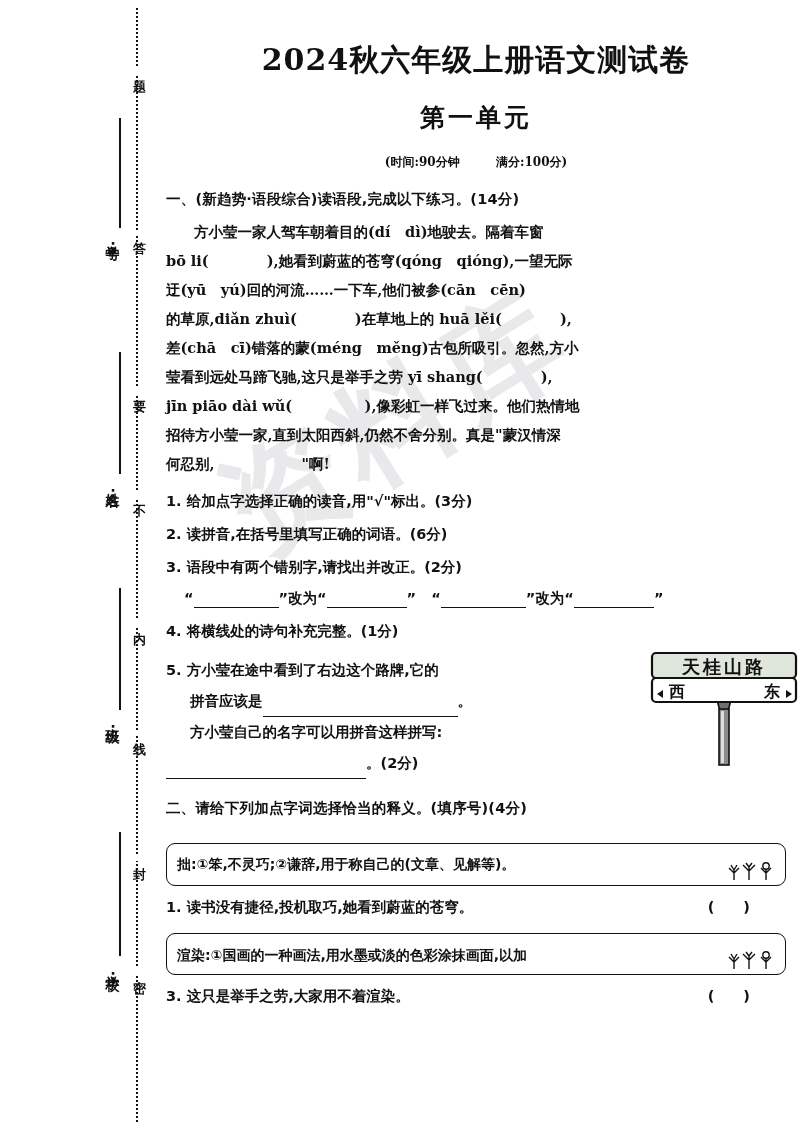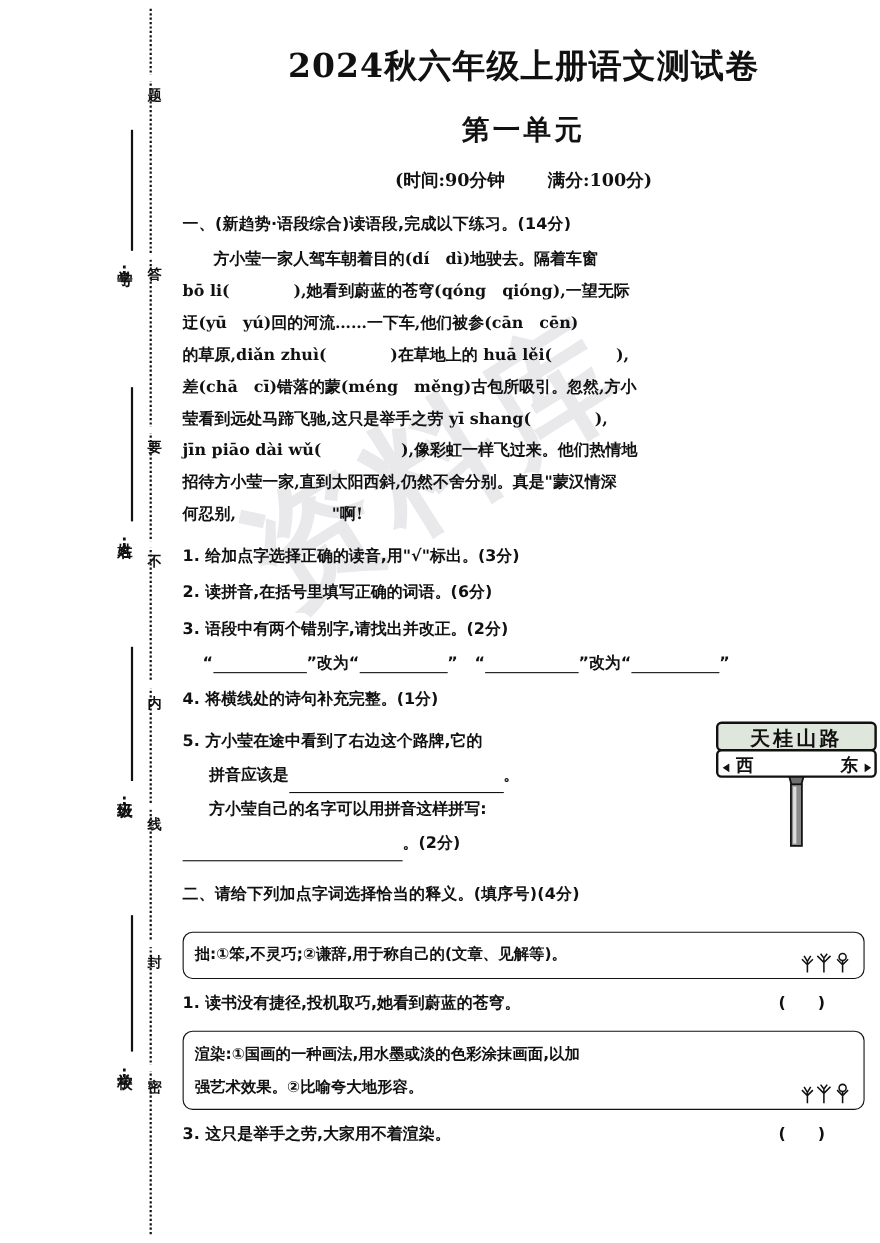--- a/index.html
+++ b/index.html
@@ -80,21 +80,21 @@
     font-family:"DejaVu Serif","Liberation Serif",serif;
   }
   .subtitle{
     font-size:25px;font-weight:700;
     text-align:center;
     margin-top:20px;
     letter-spacing:3px;
     font-family:"DejaVu Serif","Liberation Serif",serif;
   }
   .meta{
-    font-size:16px;font-weight:700;
+    font-size:12px;font-weight:700;
     text-align:center;
     margin-top:20px;
     font-family:"DejaVu Serif","Liberation Serif",serif;
   }
   .meta .gap{display:inline-block;width:28px;}
 
   .sec-head{
     font-size:14.5px;font-weight:700;
     margin-top:19px;
     letter-spacing:0.2px;
@@ -270,21 +270,20 @@
 
     <div class="itemline">
       <span>1.</span>
       <span>读书没有捷径,投机取巧,她看到蔚蓝的苍穹。</span>
       <span class="ans" style="right:36px;">(　　)</span>
     </div>
 
 
     <div class="defbox two" style="margin-top:16px;">
       <div>渲染:①国画的一种画法,用水墨或淡的色彩涂抹画面,以加</div>
-      <div>强艺术效果。②比喻夸大地形容。</div>
       <span class="sprout">
         <svg viewBox="0 0 48 20" width="48" height="20" xmlns="http://www.w3.org/2000/svg">
           <g stroke="#111" stroke-width="1.4" fill="none">
             <path d="M7 19 L7 9 M7 12 L2 7 M7 12 L12 7 M7 9 L4 4 M7 9 L10 4"></path>
             <path d="M22 19 L22 6 M22 10 L16 4 M22 10 L28 4 M22 6 L19 2 M22 6 L25 2"></path>
             <path d="M39 19 L39 8 M39 12 L34 7 M39 12 L44 7"></path>
             <circle cx="39" cy="5" r="3.2"></circle>
           </g>
         </svg>
       </span>

